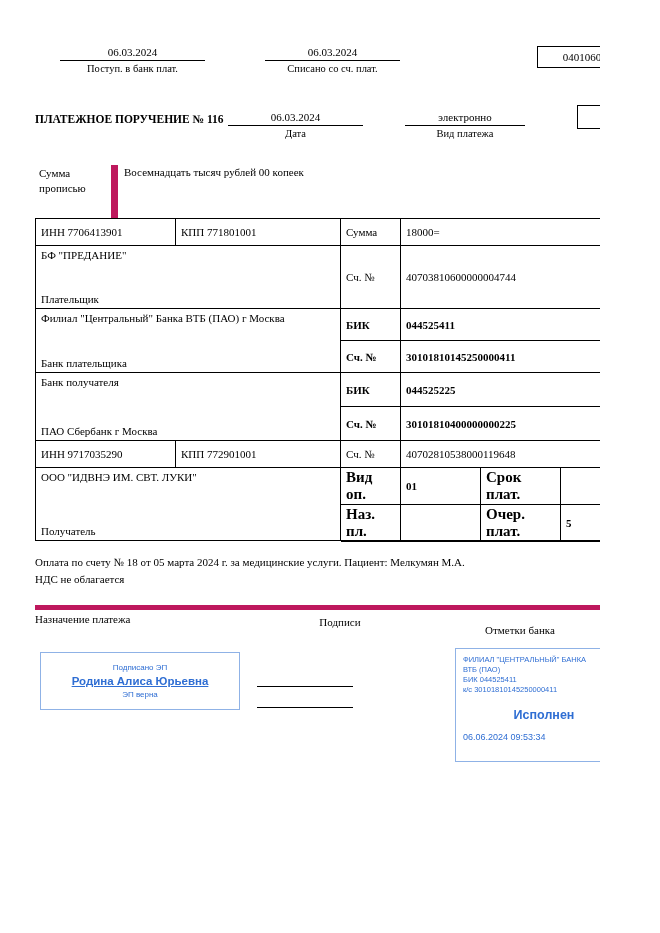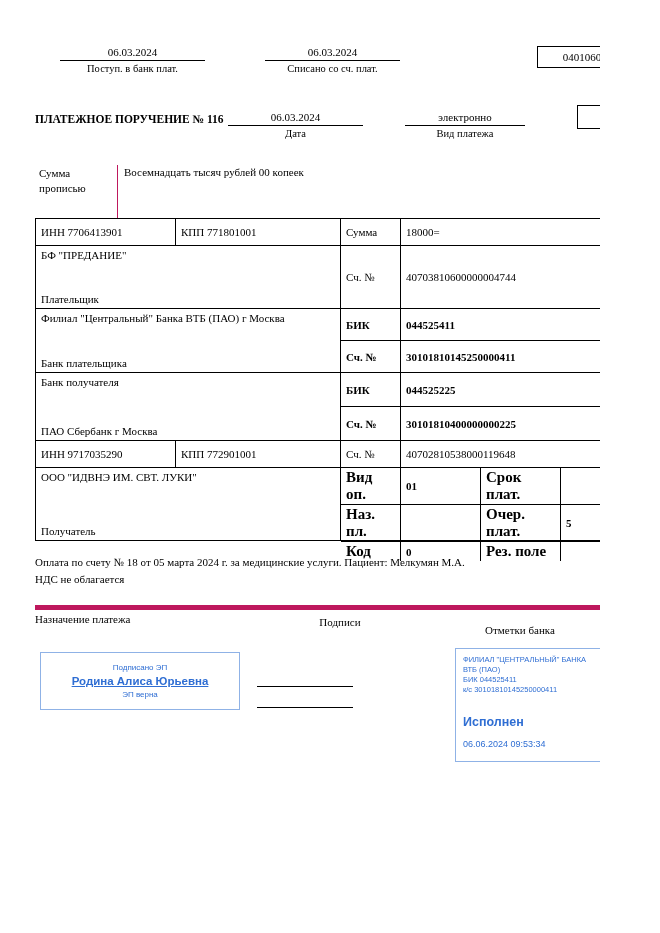--- a/index.html
+++ b/index.html
@@ -10,21 +10,21 @@
 
   
   .ufield { border-bottom:1px solid #000; text-align:center; padding-bottom:2px; min-height:15px; }
   .flabel { text-align:center; font-size:10.5px; padding-top:2px; }
   .code-box { border:1px solid #000; display:flex; align-items:center; justify-content:center; }
   .empty-box { border:1px solid #000; }
   .doc-title { font-weight:bold; font-size:11.5px; }
 
   
   .amount-row { display:flex; }
-  .aw-label { width:83px; border-right:1px solid #be185d; padding:1px 4px; line-height:1.35; }
+  .aw-label { width:83px; border-right:7px solid #be185d; padding:1px 4px; line-height:1.35; }
   .aw-value { flex:1; padding:1px 6px; }
 
   
   .ptable { position:absolute; left:35px; top:218px; width:590px; border:1px solid #000; }
   .trow { display:flex; border-bottom:1px solid #000; }
   .trow:last-child { border-bottom:none; }
   .br { border-right:1px solid #000; }
   .bb { border-bottom:1px solid #000; }
   .cell { padding:1px 5px; }
   .vc { display:flex; align-items:center; }
@@ -39,21 +39,21 @@
   .nazn-line { border-top:5px solid #be185d; }
   .nazn-label { padding-top:3px; font-size:11px; }
 
   
   .ep-stamp { border:1px solid #8fb2e6; color:#2f6ed3; font-family:"Liberation Sans", sans-serif;
               display:flex; flex-direction:column; align-items:center; justify-content:center; gap:3px; text-align:center; }
   .ep-small { font-size:8px; }
   .ep-name { font-size:11.5px; font-weight:bold;text-decoration:underline; }
   .bank-stamp { border:1px solid #8fb2e6; color:#2f6ed3; font-family:"Liberation Sans", sans-serif; padding:6px 7px; }
   .bs-small { font-size:7.5px; line-height:1.35; }
-  .bs-status { font-size:12.5px; font-weight:bold; margin-top:19px; }
+  .bs-status { font-size:12.5px; font-weight:bold; margin-top:12px;text-align:center; }
   .bs-datetime { font-size:9px; margin-top:10px; }
   .sig-line { border-top:1px solid #000; }
   .sec-label { text-align:center; font-size:11px; }
 </style>
 </head>
 <body>
 
 <div class="page">
 
   <div class="abs" style="left:60px;top:46px;width:145px">
@@ -154,26 +154,20 @@
           <div class="cell vc br" style="width:80px">01</div>
           <div class="cell vc br small-lbl" style="width:80px">Срок плат.</div>
           <div class="cell vc grow"></div>
         </div>
         <div class="srow bb">
           <div class="cell vc br small-lbl" style="width:60px">Наз. пл.</div>
           <div class="cell vc br" style="width:80px"></div>
           <div class="cell vc br small-lbl" style="width:80px">Очер. плат.</div>
           <div class="cell vc grow">5</div>
         </div>
-        <div class="srow">
-          <div class="cell vc br small-lbl" style="width:60px">Код</div>
-          <div class="cell vc br" style="width:80px">0</div>
-          <div class="cell vc br small-lbl" style="width:80px">Рез. поле</div>
-          <div class="cell vc grow"></div>
-        </div>
       </div>
     </div>
   </div>
 
   <div class="abs purpose" style="left:35px;top:554px;width:590px">
     <div>Оплата по счету № 18 от 05 марта 2024 г.  за медицинские услуги. Пациент: Мелкумян М.А.</div>
     <div>НДС не облагается</div>
   </div>
   <div class="abs nazn-line" style="left:35px;top:605px;width:590px">
     <div class="nazn-label">Назначение платежа</div>

